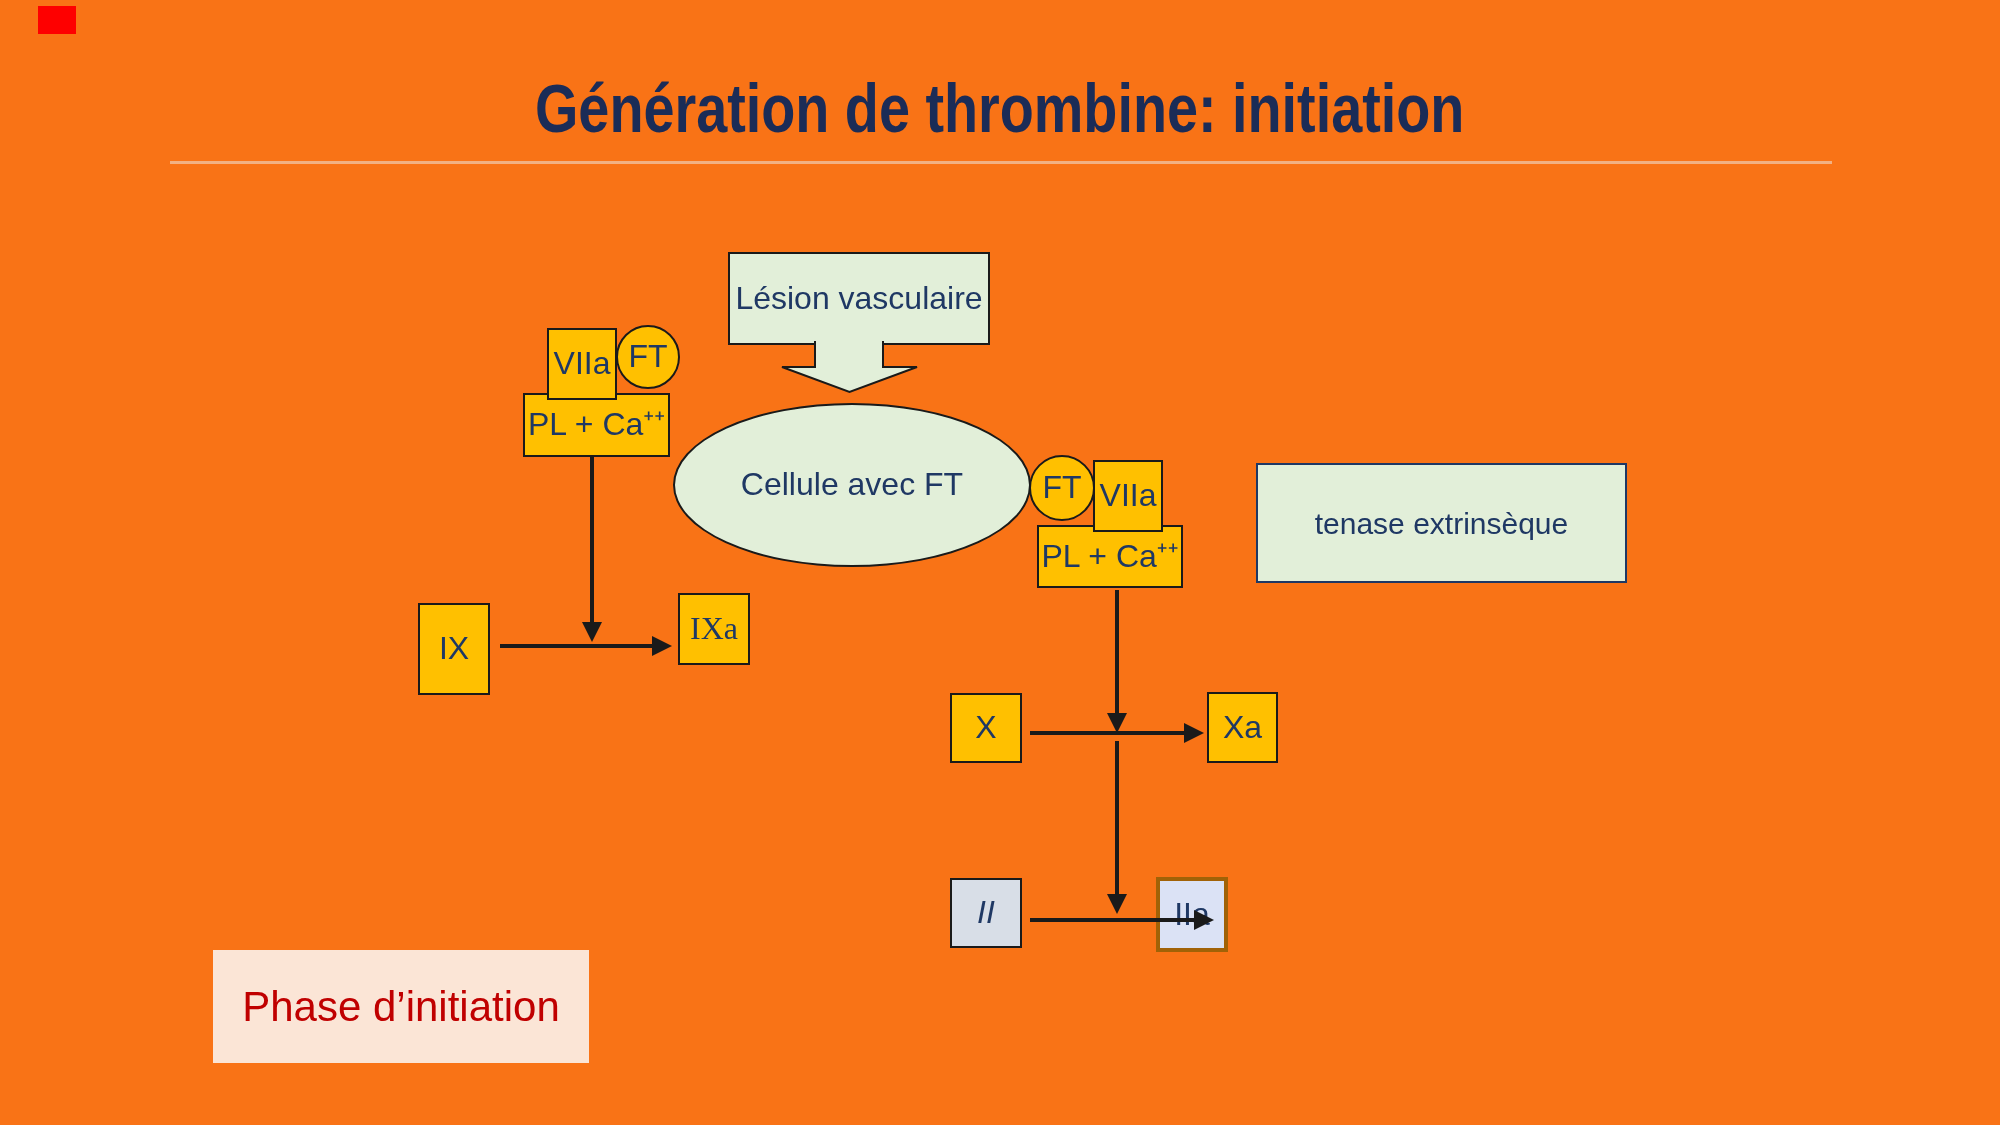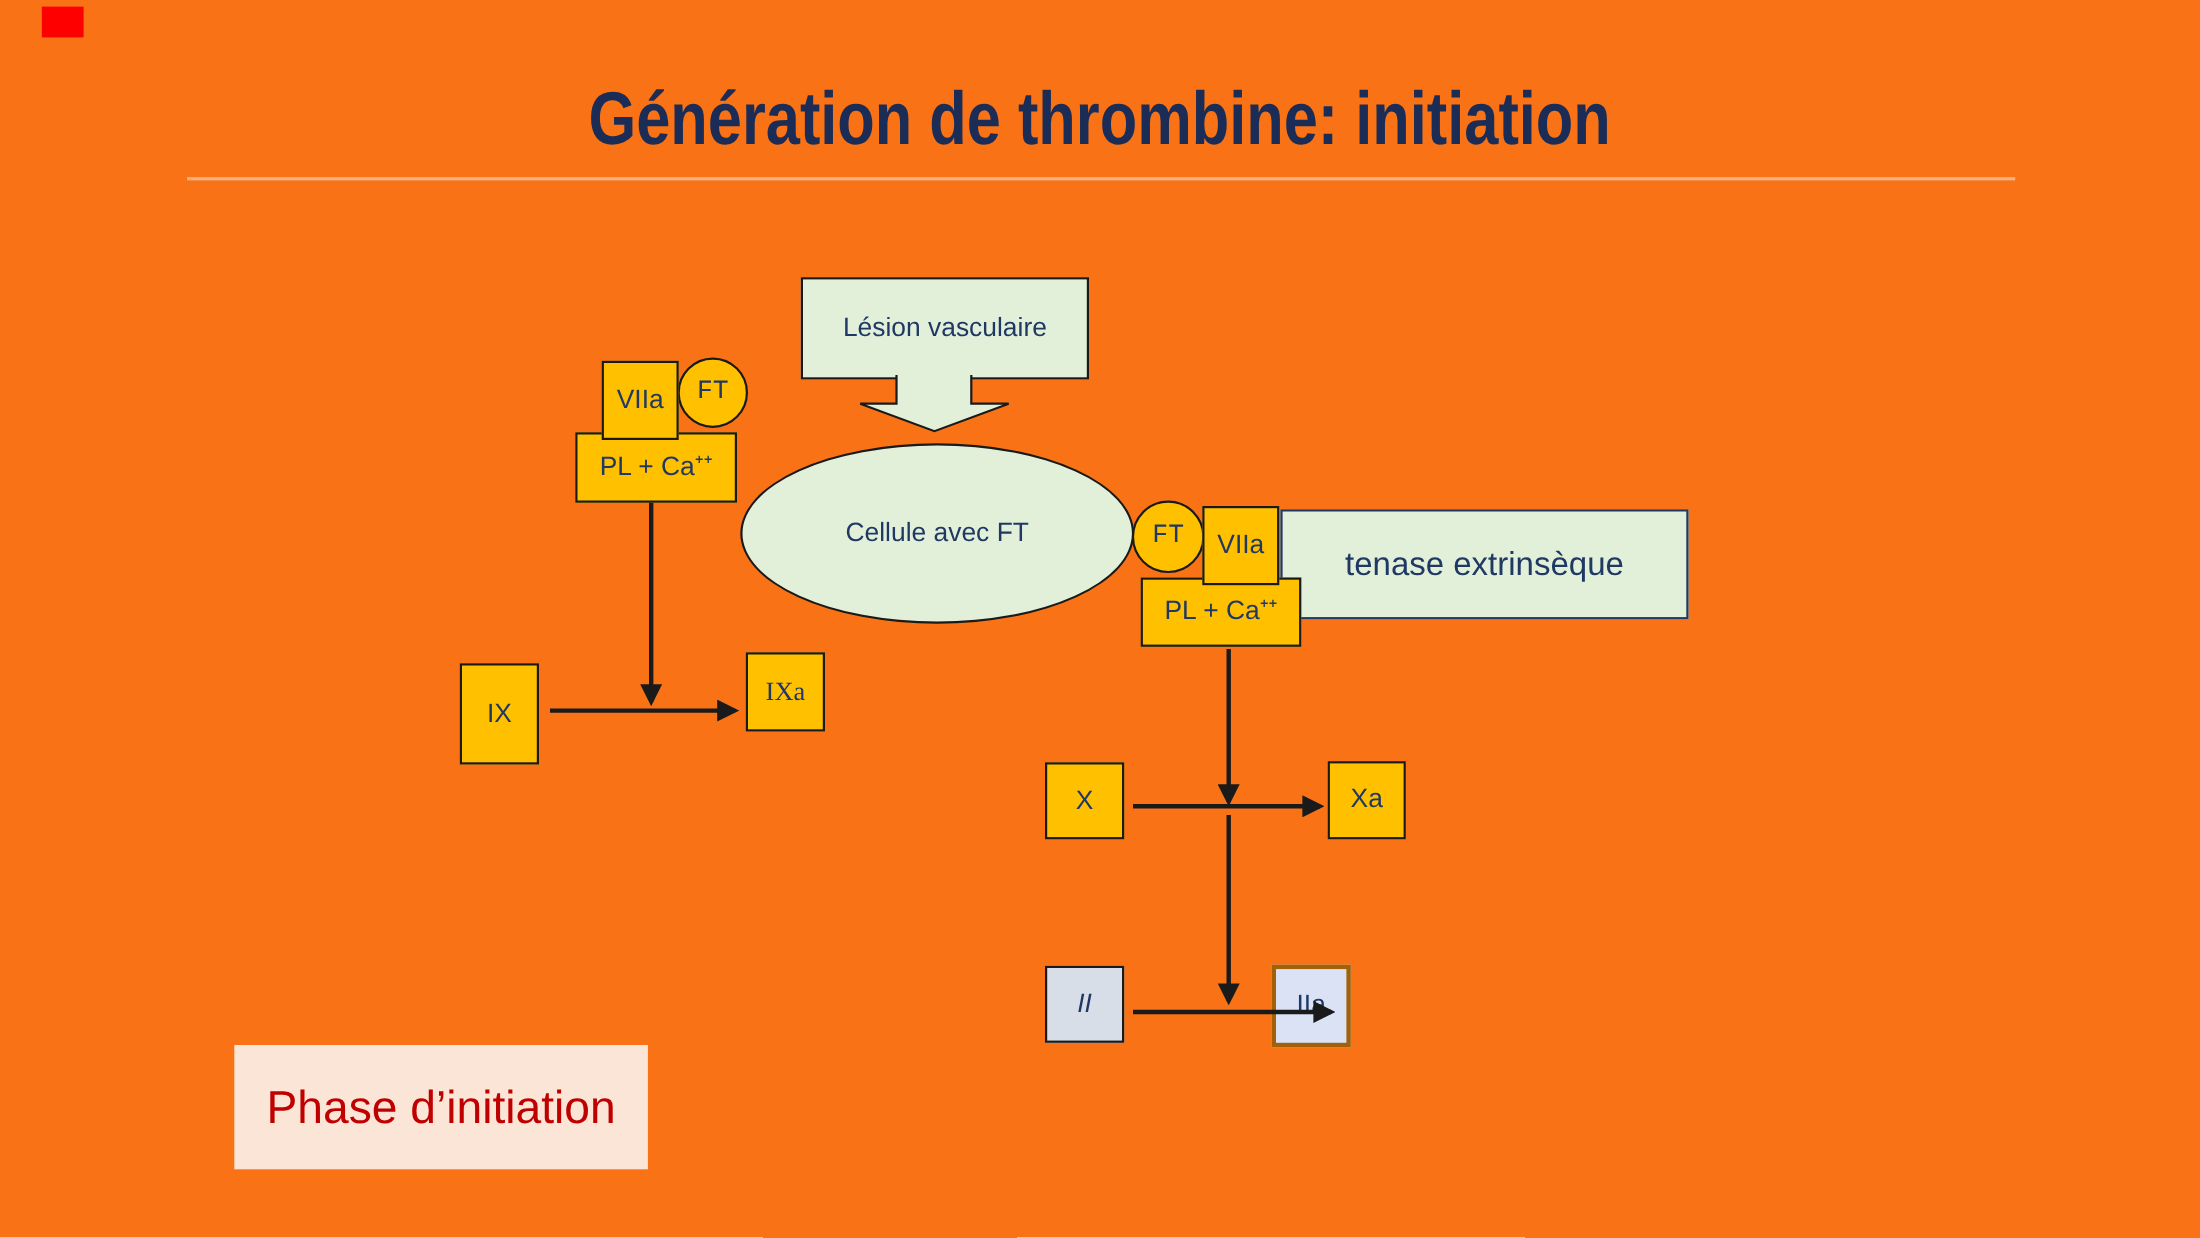--- a/index.html
+++ b/index.html
@@ -13,38 +13,38 @@
 
   .title-wrap{left:0; top:72px; width:2000px; height:72px; text-align:center;}
   .title-inner{
     display:inline-block; transform:scaleX(0.82); transform-origin:center;
     font-size:68px; font-weight:700; color:#1b2c57; line-height:72px; white-space:nowrap;
   }
   .rule{left:170px; top:161px; width:1662px; height:3px; background:#f2b183;}
 
   .box{
     display:flex; align-items:center; justify-content:center;
-    color:#1f3864; font-size:24px; line-height:1.1; text-align:center;
+    color:#1f3864; font-size:32px; line-height:1.1; text-align:center;
   }
   .green{background:#e2efd9; border:2px solid #1a1a1a;}
   .orange{background:#ffc000; border:2px solid #1a1a1a;}
-  .circle{border-radius:50%;font-family:Liberation Mono, monospace;}
+  .circle{border-radius:50%;}
 
   .lesion{left:728px; top:252px; width:262px; height:93px; z-index:2;}
   .cell-ellipse{left:673px; top:403px; width:358px; height:164px; border-radius:50%; z-index:1;}
 
   .l-ft{left:616px; top:325px; width:64px; height:64px; z-index:2;}
   .l-pl{left:523px; top:393px; width:147px; height:64px; z-index:3;}
   .l-viia{left:547px; top:328px; width:70px; height:72px; z-index:4;}
 
   .r-ft{left:1029px; top:455px; width:66px; height:66px; z-index:2;}
   .r-pl{left:1037px; top:525px; width:146px; height:63px; z-index:3;}
   .r-viia{left:1093px; top:460px; width:70px; height:72px; z-index:4;}
 
-  .tenase{left:1164px; top:463px; width:371px; height:100px; background:#e2efd9;
+  .tenase{left:1256px; top:463px; width:371px; height:120px; background:#e2efd9;
           border:2px solid #1f3864; font-size:30px; z-index:2;}
 
   .f-ix {left:418px;  top:603px; width:72px; height:92px; z-index:2;}
   .f-ixa{left:678px;  top:593px; width:72px; height:72px; z-index:2;font-family:Liberation Serif, serif;}
   .f-x  {left:950px;  top:693px; width:72px; height:70px; z-index:2;}
   .f-xa {left:1207px; top:692px; width:71px; height:71px; z-index:2;}
   .f-ii {left:950px;  top:878px; width:72px; height:70px; background:#d8dee7; border:2px solid #1a1a1a; z-index:2;font-style:italic;}
   .f-iia{left:1156px; top:877px; width:72px; height:75px; background:#dbe2f5; border:4px solid #a16207; z-index:2;}
 
   .note{left:1347px; top:895px; width:420px; height:36px; color:#1f3864; font-size:27px;

